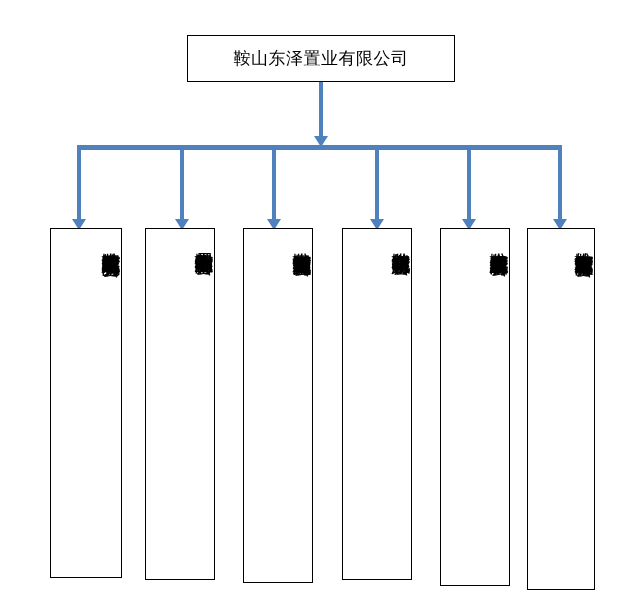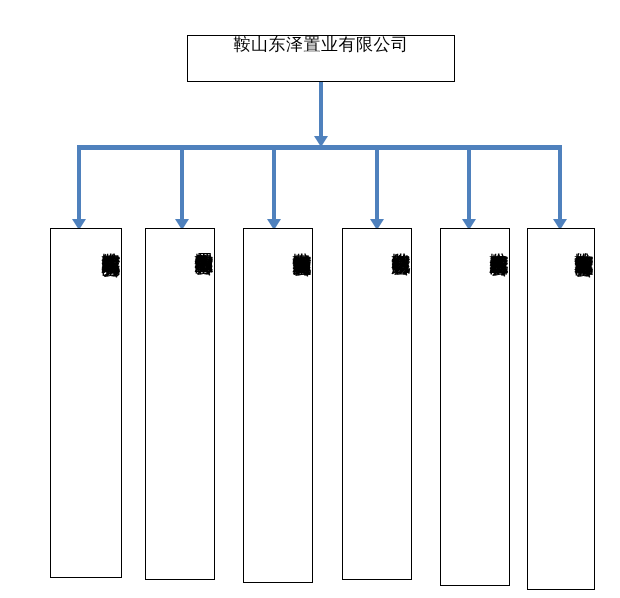--- a/index.html
+++ b/index.html
@@ -25,21 +25,21 @@
   .root-box {
     position: absolute;
     left: 187px;
     top: 35px;
     width: 268px;
     height: 47px;
     box-sizing: border-box;
     border: 1px solid #000000;
     background: #ffffff;
     display: flex;
-    align-items: flex-start;
+    align-items: center;
     justify-content: center;
   }
   .root-label {
     font-size: 17px;
     line-height: 1;
     color: #000000;
     letter-spacing: 0.5px;
     white-space: nowrap;
   }
 

